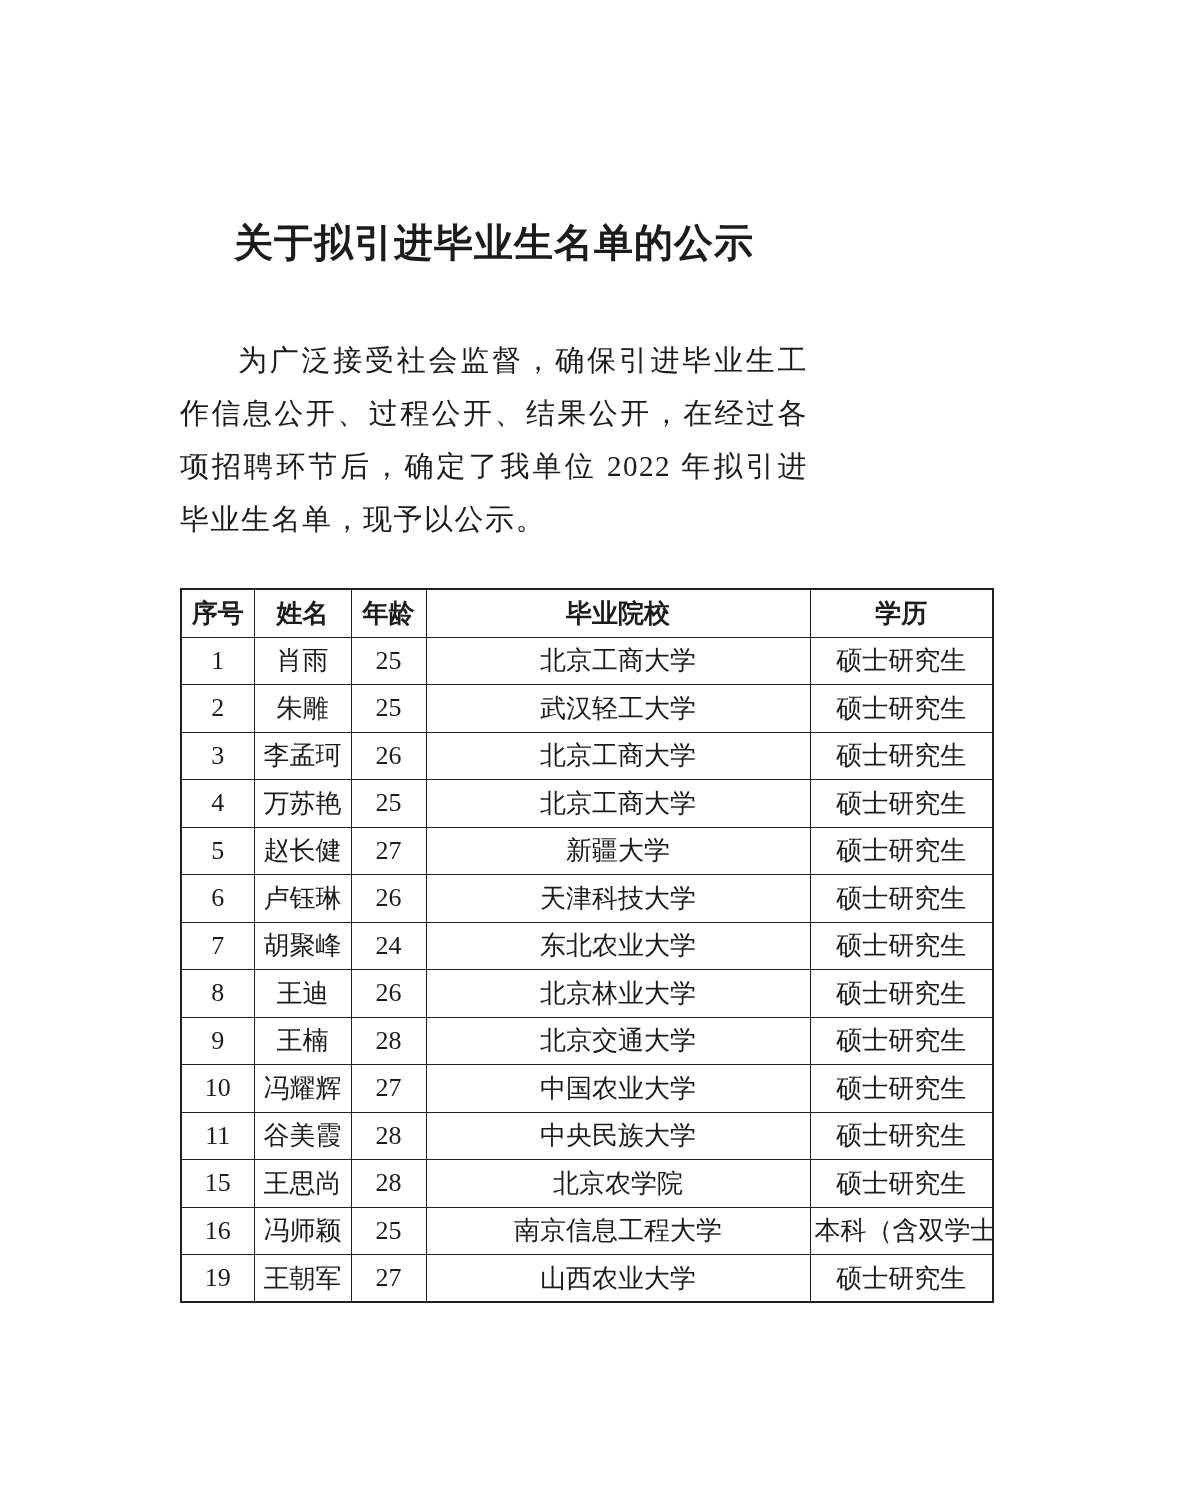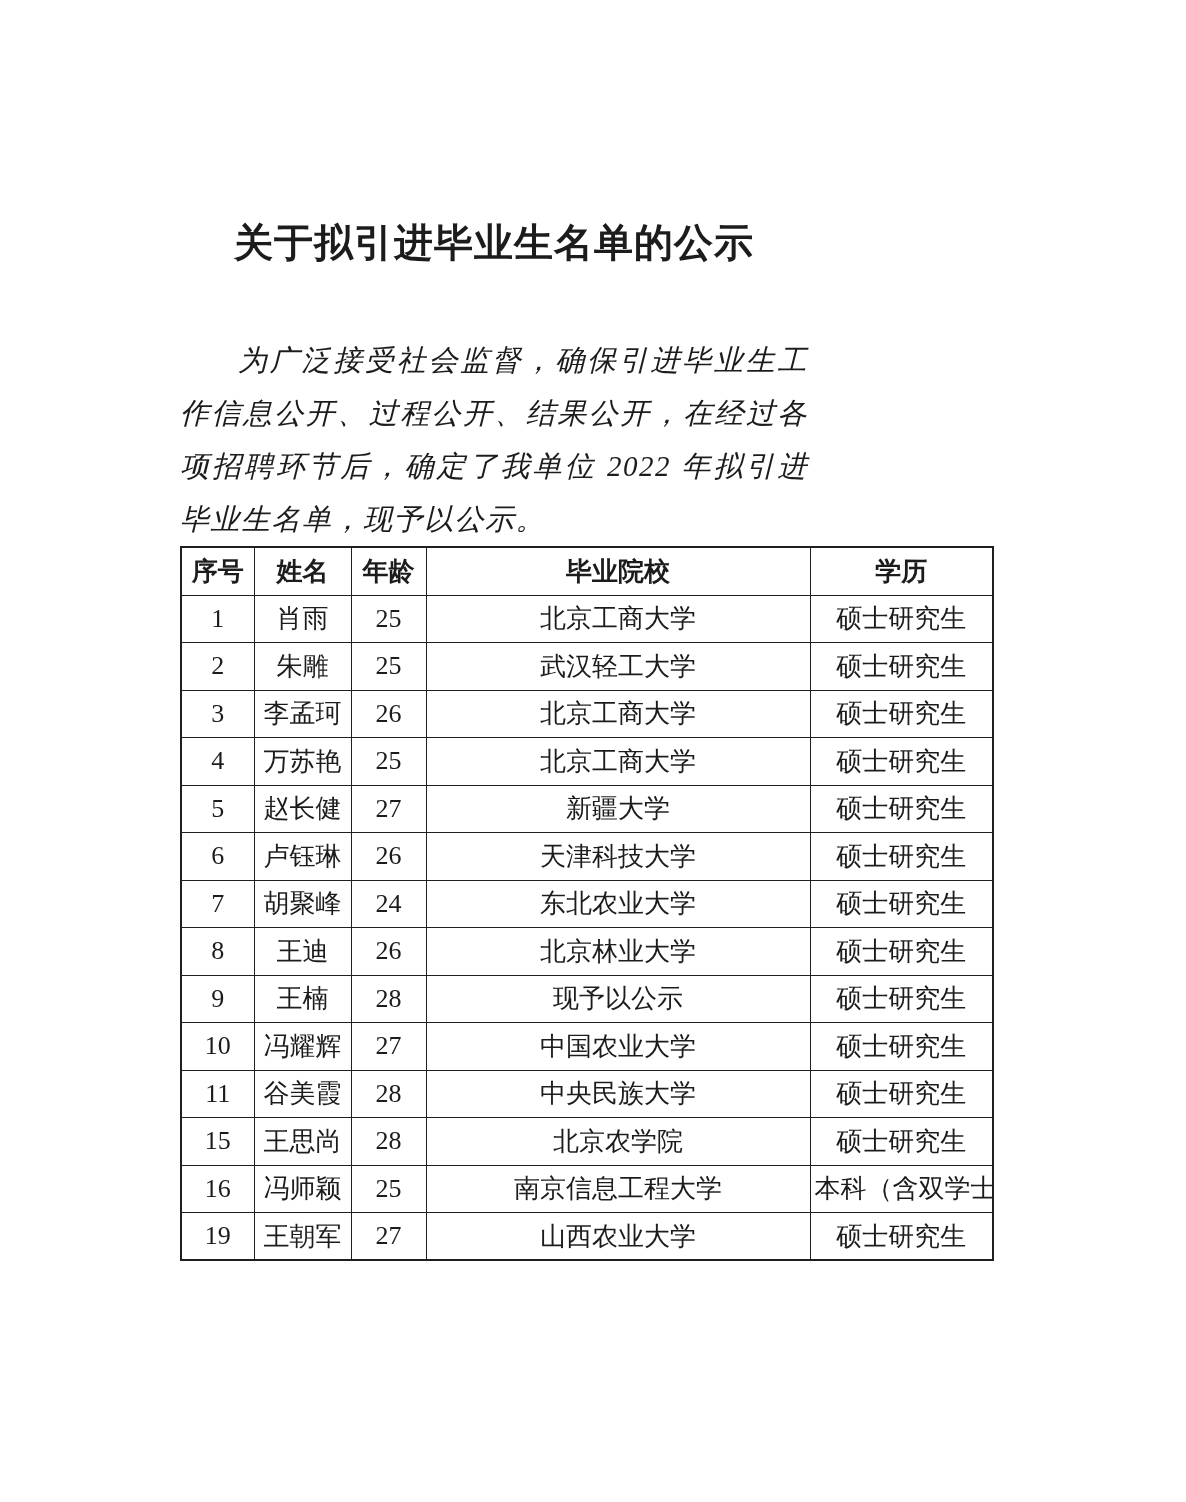--- a/index.html
+++ b/index.html
@@ -29,23 +29,23 @@
     white-space: nowrap;
   }
   .intro {
     margin-top: 66px;
     font-size: 29px;
     line-height: 53px;
     text-indent: 2em;
     text-align: justify;
     text-justify: inter-ideograph;
     letter-spacing: 1.5px;
-    font-style: italic;
   }
   table.grad-table {
+    margin-top: 42px;
     width: 812px;
     table-layout: fixed;
     border-collapse: collapse;
     border: 2px solid #1f1f1f;
   }
   .grad-table th, .grad-table td {
     border: 1.5px solid #1f1f1f;
     text-align: center;
     vertical-align: middle;
     font-size: 26px;
@@ -147,21 +147,21 @@
           <td>8</td>
           <td>王迪</td>
           <td>26</td>
           <td>北京林业大学</td>
           <td>硕士研究生</td>
         </tr>
         <tr>
           <td>9</td>
           <td>王楠</td>
           <td>28</td>
-          <td>现予以公示</td>
+          <td>北京交通大学</td>
           <td>硕士研究生</td>
         </tr>
         <tr>
           <td>10</td>
           <td>冯耀辉</td>
           <td>27</td>
           <td>中国农业大学</td>
           <td>硕士研究生</td>
         </tr>
         <tr>

